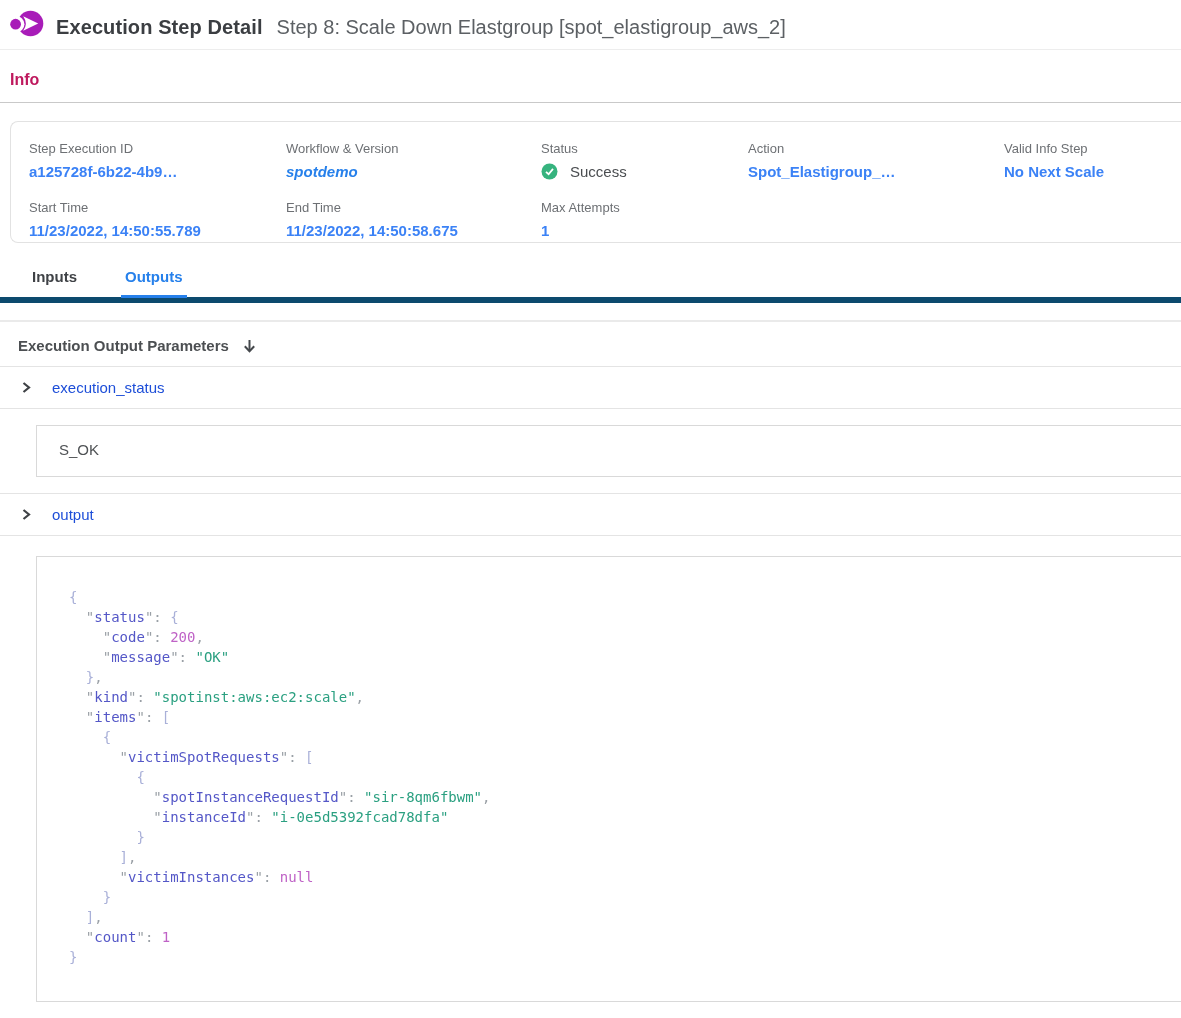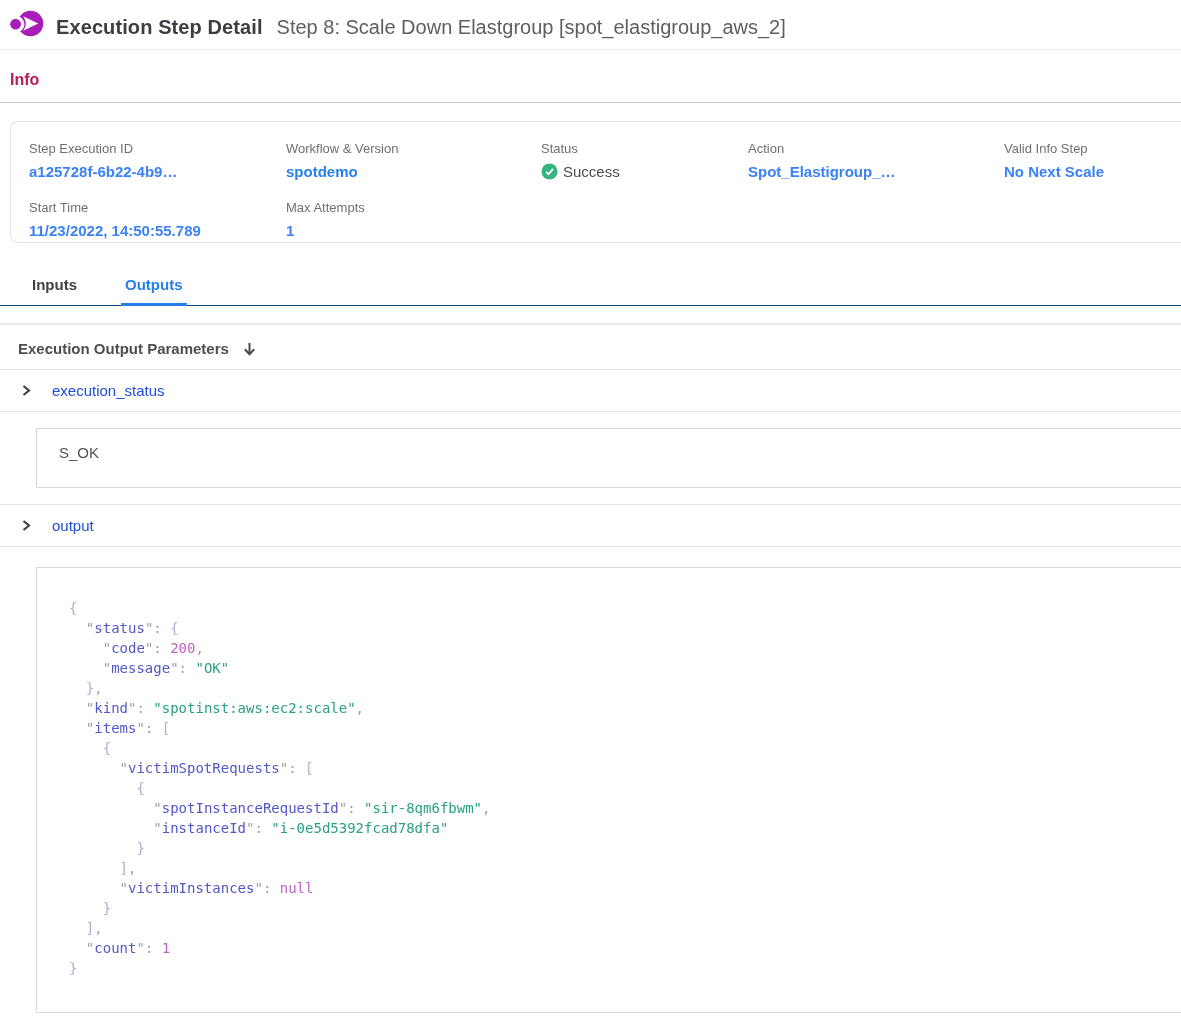--- a/index.html
+++ b/index.html
@@ -35,27 +35,27 @@
     background: #ffffff;
     padding: 19px 20px 3px 18px;
   }
   .card-grid {
     display: grid;
     grid-template-columns: 257px 255px 207px 256px 1fr;
     row-gap: 19px;
   }
   .field .flabel { font-size: 13px; color: #6d7074; margin-bottom: 7px; }
   .field .fvalue { font-size: 15px; font-weight: 700; color: #3b82f6; }
-  .field .fvalue.link { color: var(--accent, #2680eb); text-decoration: none; cursor: pointer; }
-  .field .fvalue.status { display: flex; align-items: center; gap: 5px; font-weight: 400; color: #4a4d50; }
+  .field .fvalue.link { color: var(--accent, #2680eb); text-decoration: none; cursor: pointer; font-style: italic; }
+  .field .fvalue.status { display: flex; align-items: center; gap: 12px; font-weight: 400; color: #4a4d50; }
   
   .tabs {
     display: flex; gap: 40px;
-    margin-top: 31px; padding-left: 28px;
-    border-bottom: 1px solid #0c4a6e;
+    margin-top: 23px; padding-left: 28px;
+    border-bottom: 6px solid #0c4a6e;
     align-items: center;
   }
   .tab {
     font-size: 15px; font-weight: 600; color: #3f4246;
     padding: 2px 4px 10px 4px; cursor: pointer;
     border-bottom: 3px solid transparent; margin-bottom: -1px;
   }
   .tab.active { color: var(--accent, #2680eb); border-bottom-color: var(--accent, #2680eb); }
   .gap17 { height: 17px; }
   
@@ -70,21 +70,21 @@
   }
   .param-row .pname { font-size: 15px; color: #1d4ed8; }
   .chev { flex: 0 0 auto; display: inline-flex; }
   
   .value-box {
     margin: 16px 0 16px 36px;
     border: 1px solid #d9d9d9;
     border-right: none;
     background: #ffffff;
   }
-  .value-box.simple { padding: 15px 20px 26px 22px; font-size: 15px; color: #4f5255; }
+  .value-box.simple { padding: 15px 20px 18px 22px; font-size: 15px; color: #4f5255; }
   .value-box.code { margin-top: 20px; margin-bottom: 0; padding: 30px 16px 34px 32px; }
   pre.json {
     font-family: "DejaVu Sans Mono", monospace;
     font-size: 14px; line-height: 20px;
     color: #8a9096; white-space: pre;
   }
   pre.json .jk { color: var(--jk, #5457c7); }
   pre.json .js { color: var(--js, #2ba081); }
   pre.json .jn { color: var(--jn, #bf62c6); }
   pre.json .jp { color: var(--jp, #9aa0a6); }
@@ -130,20 +130,24 @@
         <div class="flabel">Action</div>
         <div class="fvalue">Spot_Elastigroup_…</div>
       </div>
       <div class="field">
         <div class="flabel">Valid Info Step</div>
         <div class="fvalue">No Next Scale</div>
       </div>
       <div class="field">
         <div class="flabel">Start Time</div>
         <div class="fvalue">11/23/2022, 14:50:55.789</div>
+      </div>
+      <div class="field">
+        <div class="flabel">End Time</div>
+        <div class="fvalue">11/23/2022, 14:50:58.675</div>
       </div>
       <div class="field">
         <div class="flabel">Max Attempts</div>
         <div class="fvalue">1</div>
       </div>
     </div>
 </div>
 
 <div class="tabs" id="tabs">
     <div class="tab">Inputs</div>

